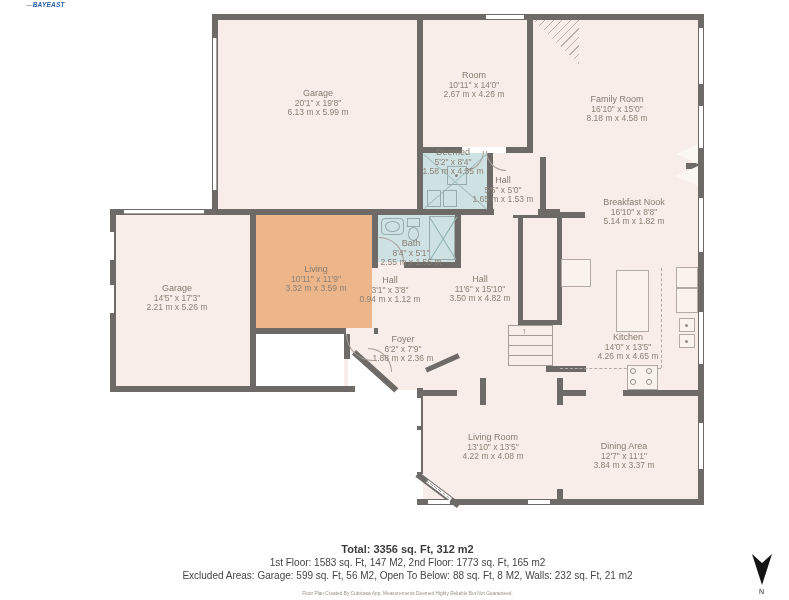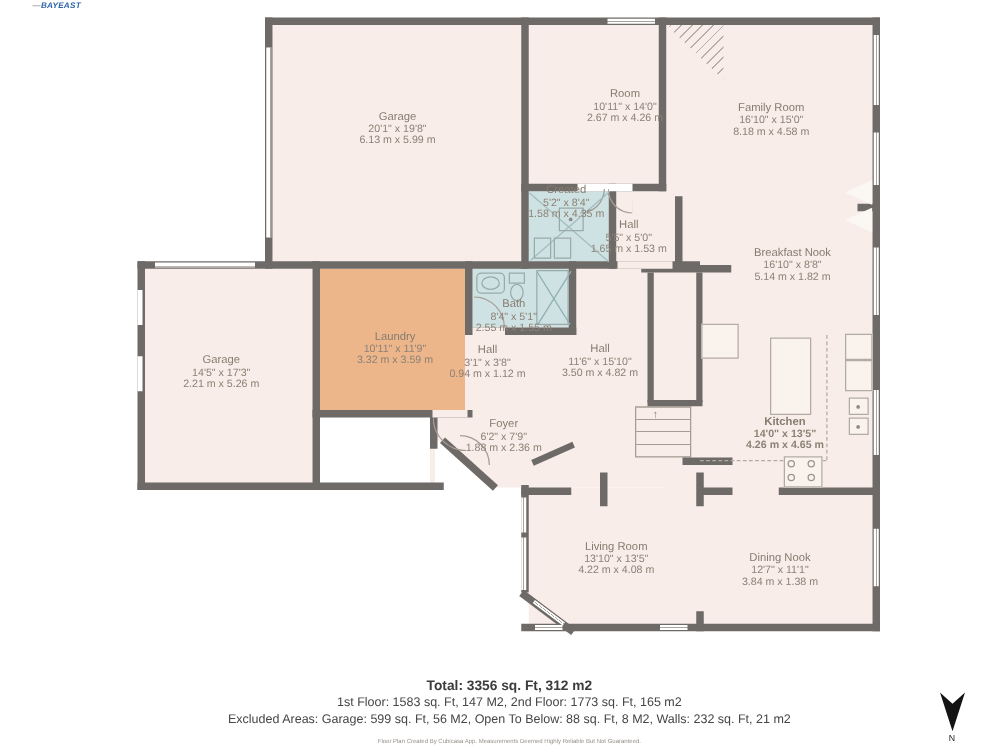--- a/index.html
+++ b/index.html
@@ -149,52 +149,52 @@
   <div class="fix" style="left:630px;top:368px;width:6px;height:6px;border-radius:50%;border-color:#9a938c;"></div>
   <div class="fix" style="left:646px;top:368px;width:6px;height:6px;border-radius:50%;border-color:#9a938c;"></div>
   <div class="fix" style="left:630px;top:379px;width:6px;height:6px;border-radius:50%;border-color:#9a938c;"></div>
   <div class="fix" style="left:646px;top:379px;width:6px;height:6px;border-radius:50%;border-color:#9a938c;"></div>
 
   <div class="roomlabel" style="left:318px;top:103px;">
     <div class="rname">Garage</div>
     <div>20'1" x 19'8"</div>
     <div>6.13 m x 5.99 m</div>
   </div>
-  <div class="roomlabel" style="left:500px;top:85px;">
+  <div class="roomlabel" style="left:474px;top:85px;">
     <div class="rname">Room</div>
     <div>10'11" x 14'0"</div>
     <div>2.67 m x 4.26 m</div>
   </div>
-  <div class="roomlabel" style="left:617px;top:96px;">
+  <div class="roomlabel" style="left:617px;top:109px;">
     <div class="rname">Family Room</div>
     <div>16'10" x 15'0"</div>
     <div>8.18 m x 4.58 m</div>
   </div>
   <div class="roomlabel" style="left:453px;top:162px;">
-    <div class="rname">Created</div>
+    <div class="rname">Deemed</div>
     <div>5'2" x 8'4"</div>
     <div>1.58 m x 4.35 m</div>
   </div>
   <div class="roomlabel" style="left:503px;top:190px;">
     <div class="rname">Hall</div>
     <div>5'5" x 5'0"</div>
     <div>1.65 m x 1.53 m</div>
   </div>
   <div class="roomlabel" style="left:634px;top:212px;">
     <div class="rname">Breakfast Nook</div>
     <div>16'10" x 8'8"</div>
     <div>5.14 m x 1.82 m</div>
   </div>
   <div class="roomlabel" style="left:177px;top:298px;">
     <div class="rname">Garage</div>
     <div>14'5" x 17'3"</div>
     <div>2.21 m x 5.26 m</div>
   </div>
   <div class="roomlabel" style="left:316px;top:279px;">
-    <div class="rname">Laundry</div>
+    <div class="rname">Living</div>
     <div>10'11" x 11'9"</div>
     <div>3.32 m x 3.59 m</div>
   </div>
   <div class="roomlabel" style="left:411px;top:253px;">
     <div class="rname">Bath</div>
     <div>8'4" x 5'1"</div>
     <div>2.55 m x 1.55 m</div>
   </div>
   <div class="roomlabel" style="left:390px;top:290px;">
     <div class="rname">Hall</div>
@@ -204,34 +204,34 @@
   <div class="roomlabel" style="left:480px;top:289px;">
     <div class="rname">Hall</div>
     <div>11'6" x 15'10"</div>
     <div>3.50 m x 4.82 m</div>
   </div>
   <div class="roomlabel" style="left:403px;top:349px;">
     <div class="rname">Foyer</div>
     <div>6'2" x 7'9"</div>
     <div>1.88 m x 2.36 m</div>
   </div>
-  <div class="roomlabel" style="left:628px;top:347px;font-weight:bold;">
+  <div class="roomlabel" style="left:628px;top:347px;">
     <div class="rname">Kitchen</div>
     <div>14'0" x 13'5"</div>
     <div>4.26 m x 4.65 m</div>
   </div>
   <div class="roomlabel" style="left:493px;top:447px;">
     <div class="rname">Living Room</div>
     <div>13'10" x 13'5"</div>
     <div>4.22 m x 4.08 m</div>
   </div>
   <div class="roomlabel" style="left:624px;top:456px;">
-    <div class="rname">Dining Nook</div>
+    <div class="rname">Dining Area</div>
     <div>12'7" x 11'1"</div>
-    <div>3.84 m x 1.38 m</div>
+    <div>3.84 m x 3.37 m</div>
   </div>
 
   <div class="footer" style="top:543px;">
     <div class="ft-total">Total: 3356 sq. Ft, 312 m2</div>
     <div class="ft-line">1st Floor: 1583 sq. Ft, 147 M2, 2nd Floor: 1773 sq. Ft, 165 m2</div>
     <div class="ft-line">Excluded Areas: Garage: 599 sq. Ft, 56 M2, Open To Below: 88 sq. Ft, 8 M2, Walls: 232 sq. Ft, 21 m2</div>
     <div class="ft-small">Floor Plan Created By Cubicasa App. Measurements Deemed Highly Reliable But Not Guaranteed.</div>
   </div>
 
   <svg class="abs" style="left:750px;top:553px;" width="24" height="34" viewBox="0 0 24 34">

